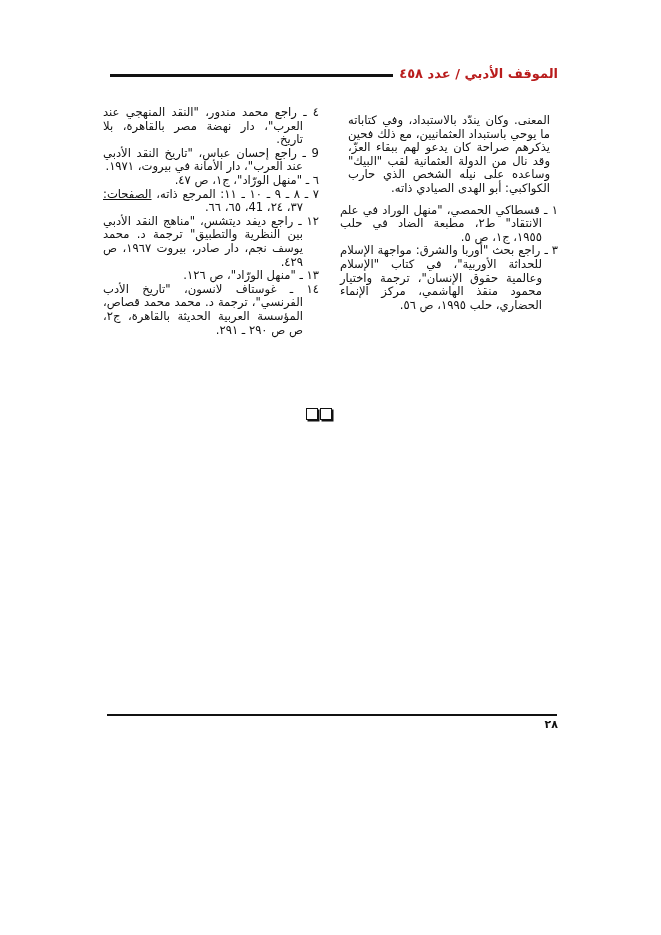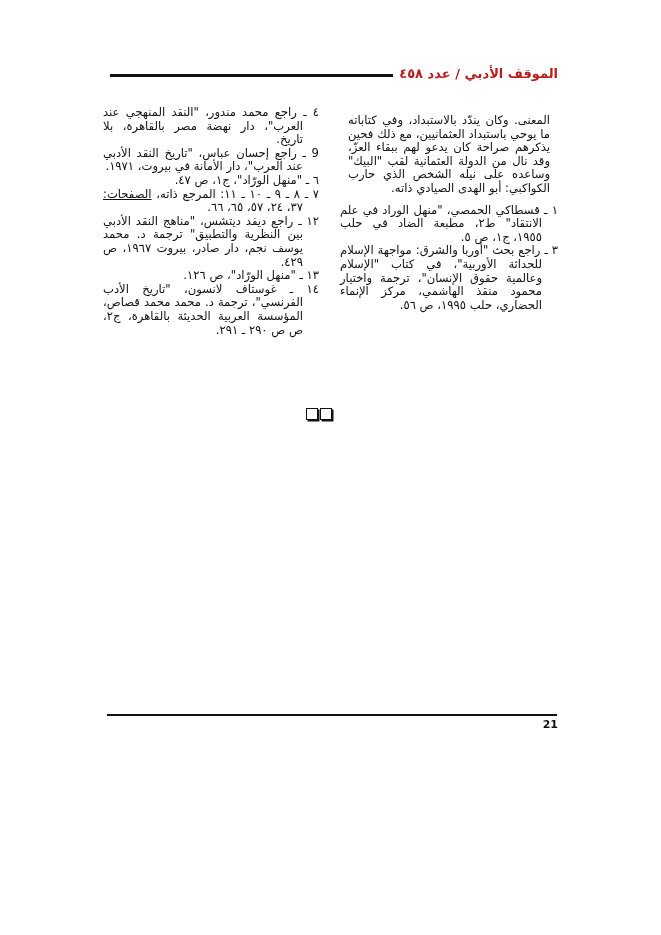--- a/index.html
+++ b/index.html
@@ -36,26 +36,26 @@
   <p class="note">١ ـ قسطاكي الحمصي، "منهل الوراد في علم الانتقاد" ط٢، مطبعة الضاد في حلب ١٩٥٥، ج١، ص ٥.</p>
   <p class="note">٣ ـ راجع بحث "أوربا والشرق: مواجهة الإسلام للحداثة الأوربية"، في كتاب "الإسلام وعالمية حقوق الإنسان"، ترجمة واختيار محمود منقذ الهاشمي، مركز الإنماء الحضاري، حلب ١٩٩٥، ص ٥٦.</p>
 </div>
 
 <div class="col col-left">
   <p class="note">٤ ـ راجع محمد مندور، "النقد المنهجي عند العرب"، دار نهضة مصر بالقاهرة، بلا تاريخ.</p>
   <p class="note">9 ـ راجع إحسان عباس، "تاريخ النقد الأدبي عند العرب"، دار الأمانة في بيروت، ١٩٧١.</p>
   <p class="note">٦ ـ "منهل الورّاد"، ج١، ص ٤٧.</p>
   <p class="note">
     <span>٧ ـ ٨ ـ ٩ ـ ١٠ ـ ١١: المرجع ذاته،</span>
-    <span class="underline">الصفحات:</span><span> ٣٧، ٢٤، ٥٧، ٦٥، ٦٦.</span>
+    <span class="underline">الصفحات:</span><span> ٣٧، ٢٤، 41، ٦٥، ٦٦.</span>
   </p>
   <p class="note">١٢ ـ راجع ديفد ديتشس، "مناهج النقد الأدبي بين النظرية والتطبيق" ترجمة د. محمد يوسف نجم، دار صادر، بيروت ١٩٦٧، ص ٤٢٩.</p>
   <p class="note">١٣ ـ "منهل الورّاد"، ص ١٢٦.</p>
   <p class="note">١٤ ـ غوستاف لانسون، "تاريخ الأدب الفرنسي"، ترجمة د. محمد محمد قصاص، المؤسسة العربية الحديثة بالقاهرة، ج٢، ص ص ٢٩٠ ـ ٢٩١.</p>
 </div>
 
 <div class="end-mark">
   <span class="box"></span>
   <span class="box"></span>
 </div>
 
 <div class="footer-rule"></div>
-<div class="page-number">21</div>
+<div class="page-number">٢٨</div>
 
 </body></html>

